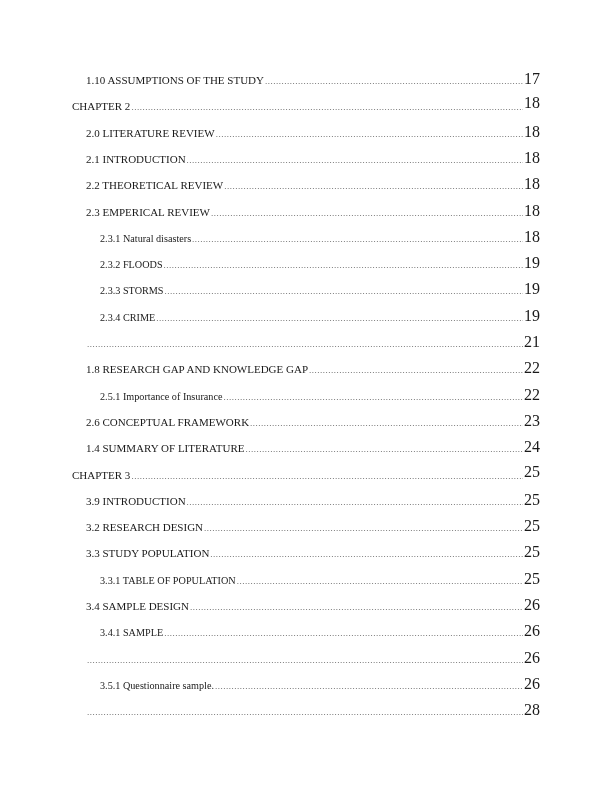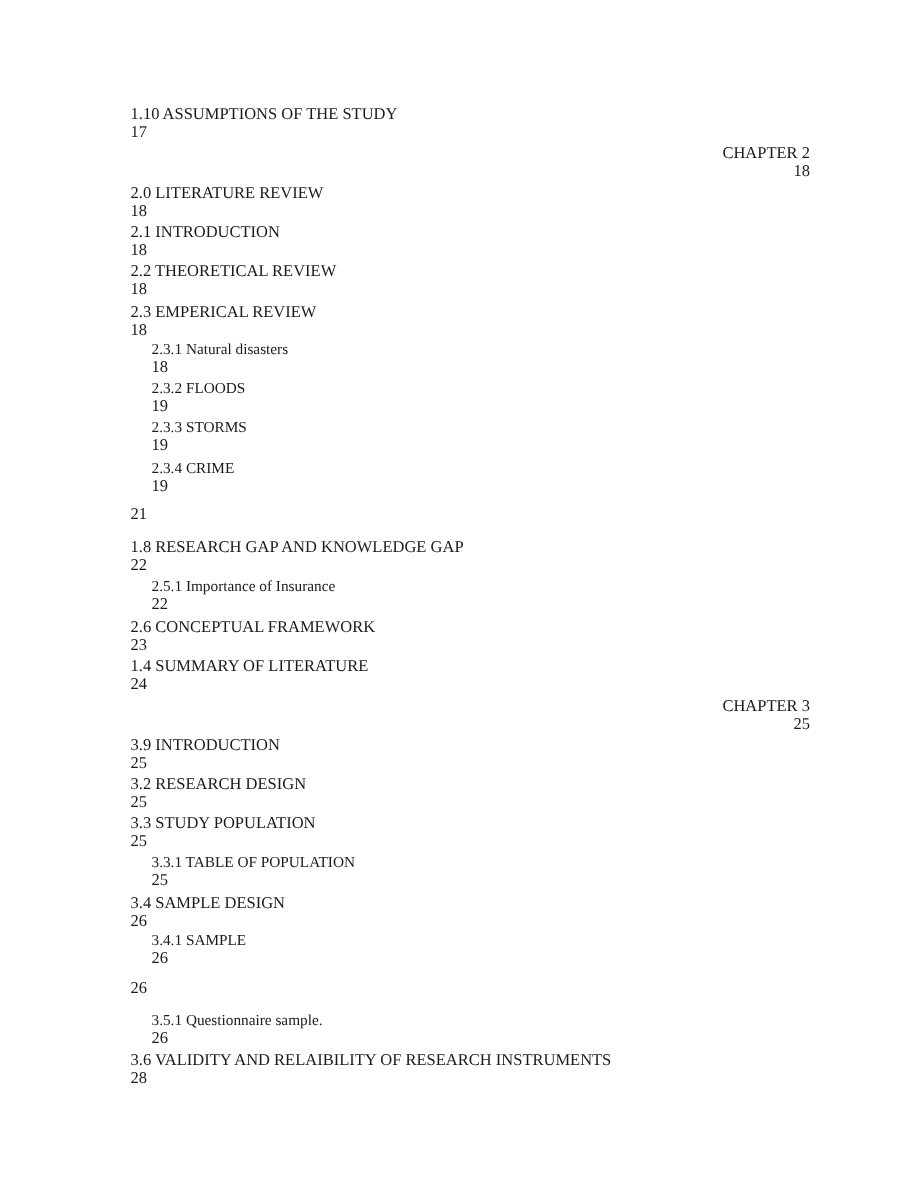--- a/index.html
+++ b/index.html
@@ -1,28 +1,28 @@
 <!DOCTYPE html>
 <html><head>
   <meta charset="utf-8">
   <style>
     html, body { margin: 0; padding: 0; background: #ffffff; }
     body { width: 612px; height: 792px; position: relative; overflow: hidden;
            font-family: "Liberation Serif", serif; color: #1a1a1a; }
     .toc { position: absolute; left: 0; top: 70px; width: 612px; }
     .row { position: absolute; display: flex; align-items: baseline; height: 16px;
-           right: 72px; white-space: nowrap; flex-direction: column; }
+           right: 72px; white-space: nowrap; }
     .row.l1 { left: 72px; font-size: 11px; align-items: flex-end; }
     .row.l2 { left: 86px; font-size: 11px; }
     .row.l3 { left: 100px; font-size: 10.2px; text-align: center; }
     .title { flex: 0 0 auto; }
     .leader { flex: 1 1 auto; overflow: hidden; margin: 0 1px; color: #444;
               letter-spacing: 0.5px; font-size: 9px; }
     .leader::before { content: "........................................................................................................................................................................................................................................................"; }
-    .page { flex: 0 0 auto; font-size: 11px; }
+    .page { flex: 0 0 auto; font-size: 16px; }
   </style>
 </head>
 <body>
 
 <div class="toc">
   <div class="row l2" style="top:0px">
       <span class="title">1.10 ASSUMPTIONS OF THE STUDY</span>
       <span class="leader"></span>
       <span class="page">17</span>
     </div>
@@ -133,17 +133,16 @@
   <div class="row l2" style="top:578.6px">
       <span class="leader"></span>
       <span class="page">26</span>
     </div>
   <div class="row l3" style="top:604.9px">
       <span class="title">3.5.1 Questionnaire sample.</span>
       <span class="leader"></span>
       <span class="page">26</span>
     </div>
   <div class="row l2" style="top:631.2px">
-      <span class="title">3.6 VALIDITY AND RELAIBILITY OF RESEARCH INSTRUMENTS</span>
       <span class="leader"></span>
       <span class="page">28</span>
     </div>
 </div>
 
 </body></html>

